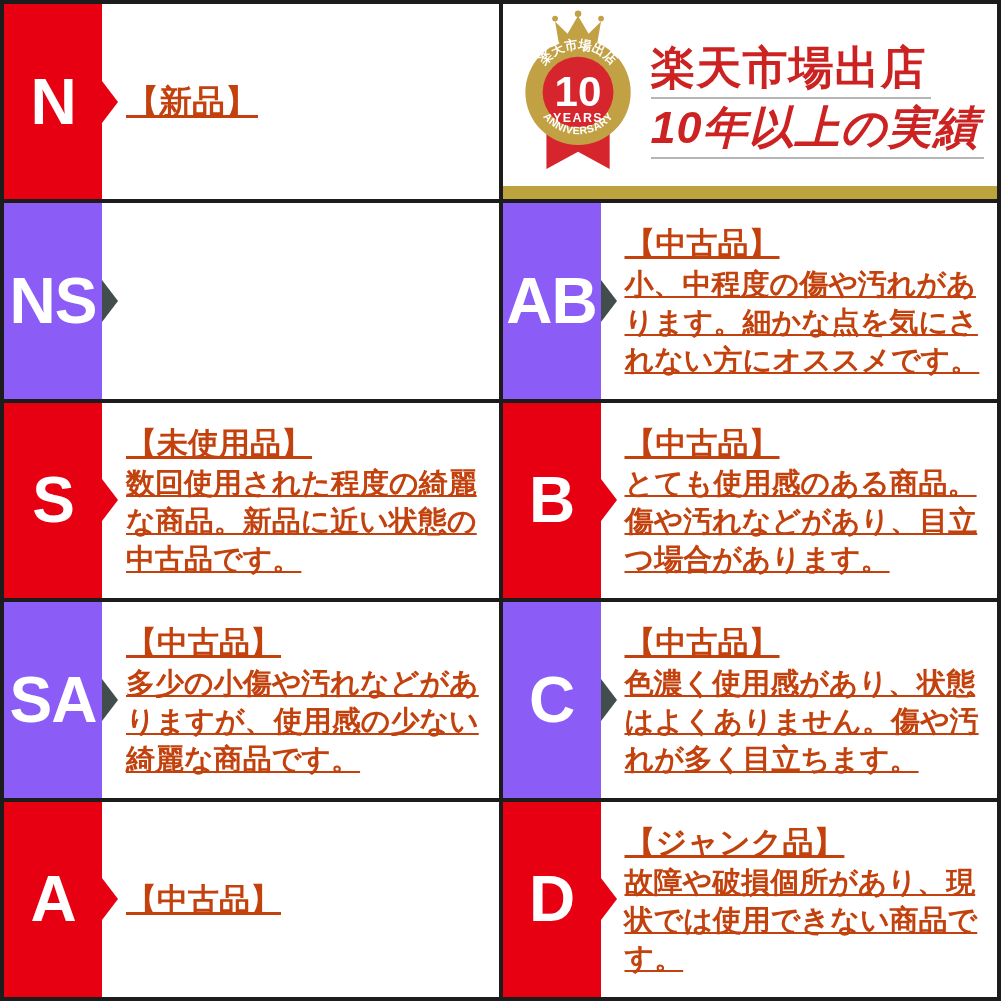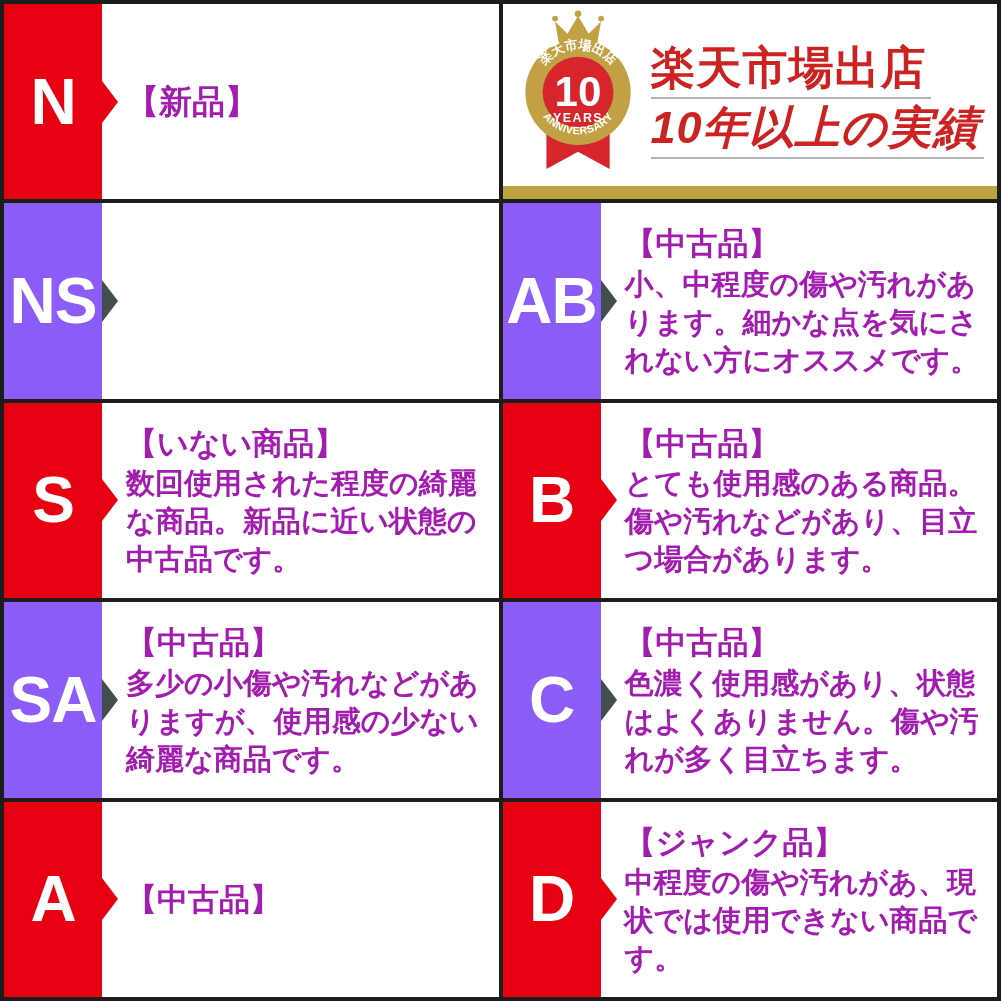--- a/index.html
+++ b/index.html
@@ -53,21 +53,22 @@
   }
   .grade-block.dark + .arrow,
   .cell .arrow.dark{border-left-color:#424e4e;}
   .cell .arrow.red{border-left-color:#e60012;}
 
   
   .desc{
     flex:1;
     align-self:center;
     padding:6px 10px 6px 24px;
-    color:#a21caf;
+    color:#c2410c;
+    text-decoration:underline;
   }
   .desc .heading{
     font-size:31px;
     font-weight:700;
     line-height:1.4;
   }
   .desc .body{
     font-size:29px;
     font-weight:700;
     line-height:1.31;
@@ -181,21 +182,21 @@
 れない方にオススメです。</div>
     </div>
   </div>
 
   <div class="cell">
     <div class="grade-block red">
       <span class="grade-letter">S</span>
     </div>
     <span class="arrow red"></span>
     <div class="desc">
-      <div class="heading">【いない商品】</div>
+      <div class="heading">【未使用品】</div>
       <div class="body">数回使用された程度の綺麗
 な商品。新品に近い状態の
 中古品です。</div>
     </div>
   </div>
 
   <div class="cell">
     <div class="grade-block red">
       <span class="grade-letter">B</span>
     </div>
@@ -244,19 +245,19 @@
     </div>
   </div>
 
   <div class="cell">
     <div class="grade-block red">
       <span class="grade-letter">D</span>
     </div>
     <span class="arrow red"></span>
     <div class="desc">
       <div class="heading">【ジャンク品】</div>
-      <div class="body">中程度の傷や汚れがあ、現
+      <div class="body">故障や破損個所があり、現
 状では使用できない商品で
 す。</div>
     </div>
   </div>
 
 </div>
 
 </body></html>

